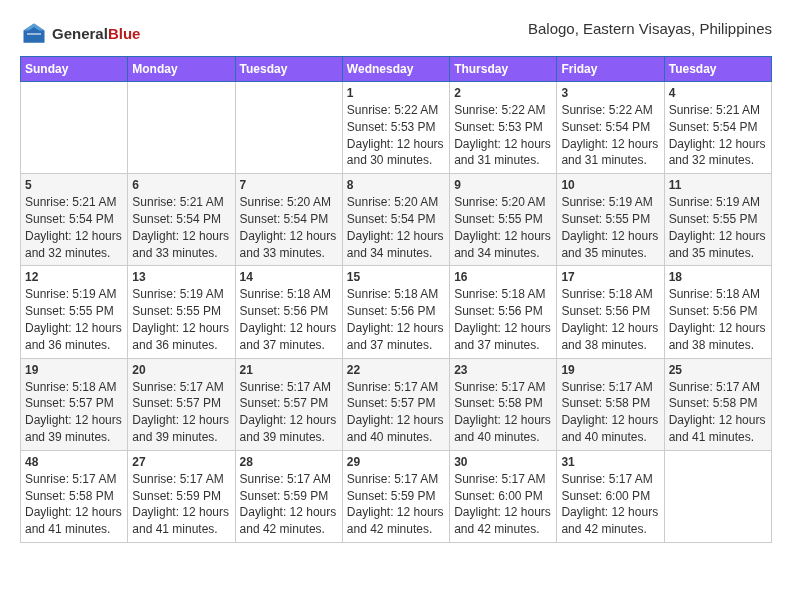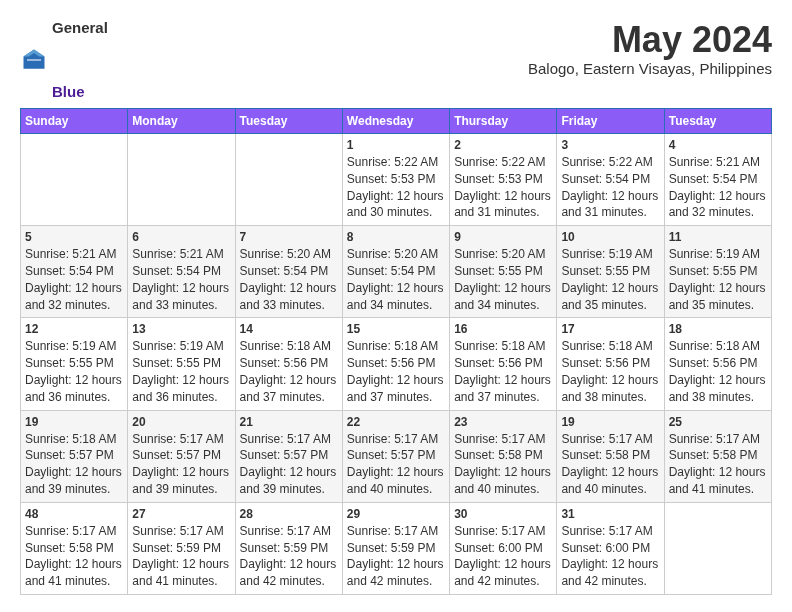--- a/index.html
+++ b/index.html
@@ -16,33 +16,32 @@
       align-items: flex-start;
       margin-bottom: 8px;
     }
     .logo {
       display: flex;
       align-items: center;
       gap: 4px;
     }
     .logo-text {
       display: flex;
-      flex-direction: column;
+      flex-direction: row;
       line-height: 1.1;
-      gap: 47px;
     }
     .logo-general {
       font-size: 15px;
       font-weight: bold;
       color: #333;
     }
     .logo-blue {
       font-size: 15px;
       font-weight: bold;
-      color: #4c1d95;
+      color: #b91c1c;
     }
     .logo-icon {
       width: 28px;
       height: 28px;
     }
     .title-block {
       text-align: right;
     }
     .month-title {
       font-size: 36px;
@@ -104,21 +103,20 @@
       <polygon points="16,4 28,12 28,26 4,26 4,12" fill="#2a6db5"></polygon>
       <polygon points="16,4 28,12 22,12 16,8 10,12 4,12" fill="#5a9fd4"></polygon>
       <rect x="8" y="15" width="16" height="2" fill="white" opacity="0.6"></rect>
     </svg>
     <div class="logo-text">
       <span class="logo-general">General</span>
       <span class="logo-blue">Blue</span>
     </div>
   </div>
   <div class="title-block">
-    <div class="month-title">May 2024</div>
     <div class="location-title">Balogo, Eastern Visayas, Philippines</div>
   </div>
 </div>
 
 <table>
   <thead>
     <tr>
     <th>Sunday</th>
         <th>Monday</th>
         <th>Tuesday</th>

